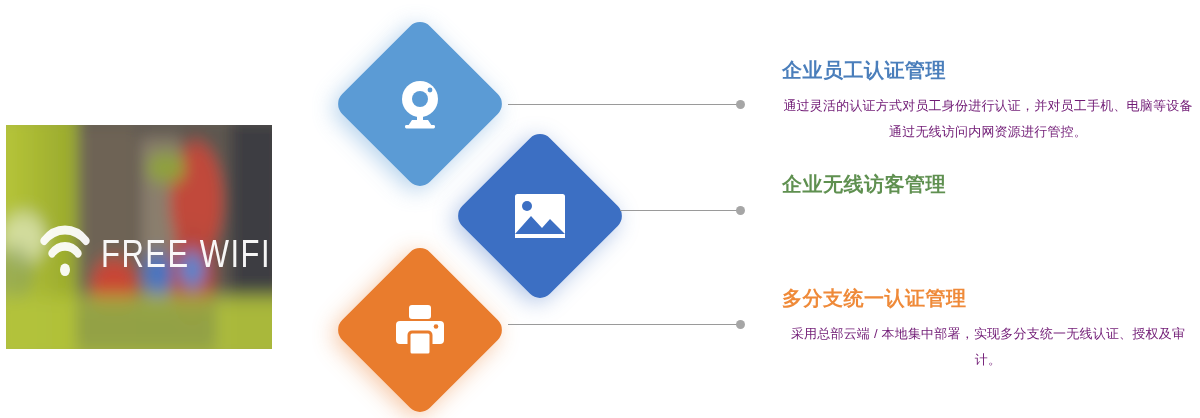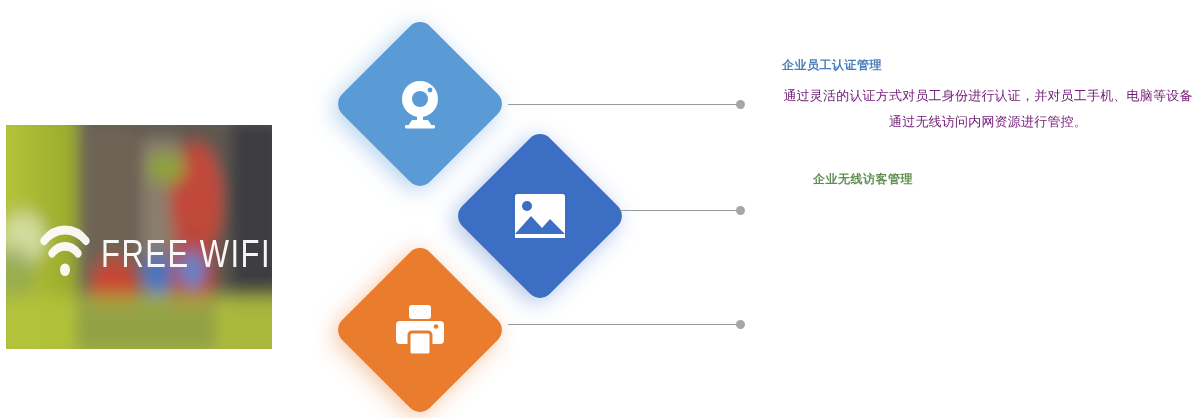--- a/index.html
+++ b/index.html
@@ -84,28 +84,28 @@
   #connector-dot-1 { left: 736px; top: 206px; }
   #connector-dot-2 { left: 736px; top: 320px; }
 
   
   .block { position: absolute; left: 782px; width: 412px; }
   #block-0 { top: 58px; }
   #block-1 { top: 172px; }
   #block-2 { top: 286px; }
 
   .block-title {
-    font-size: 12px;
+    font-size: 20px;
     font-weight: bold;
     letter-spacing: 0.5px;
     margin: 0 0 11px 0;
     line-height: 1.2;
   }
   #block-title-0 { color: #4a7ebb; }
-  #block-title-1 { color: #5f9050; margin-left: 31px; }
+  #block-title-1 { color: #5f9050; }
   #block-title-2 { color: #ef8a39; }
 
   .block-body {
     font-size: 13px;
     color: #701a75;
     line-height: 2.0;
     margin: 0;
     letter-spacing: 0.2px;
     text-align: center;
   }
@@ -198,13 +198,15 @@
 <div class="block" id="block-0">
   <h3 class="block-title" id="block-title-0">企业员工认证管理</h3>
   <p class="block-body">通过灵活的认证方式对员工身份进行认证，并对员工手机、电脑等设备通过无线访问内网资源进行管控。</p>
 </div>
 
 <div class="block" id="block-1">
   <h3 class="block-title" id="block-title-1">企业无线访客管理</h3>
 </div>
 
 <div class="block" id="block-2">
+  <h3 class="block-title" id="block-title-2">多分支统一认证管理</h3>
+  <p class="block-body">采用总部云端 / 本地集中部署，实现多分支统一无线认证、授权及审计。</p>
 </div>
 
 </body></html>

